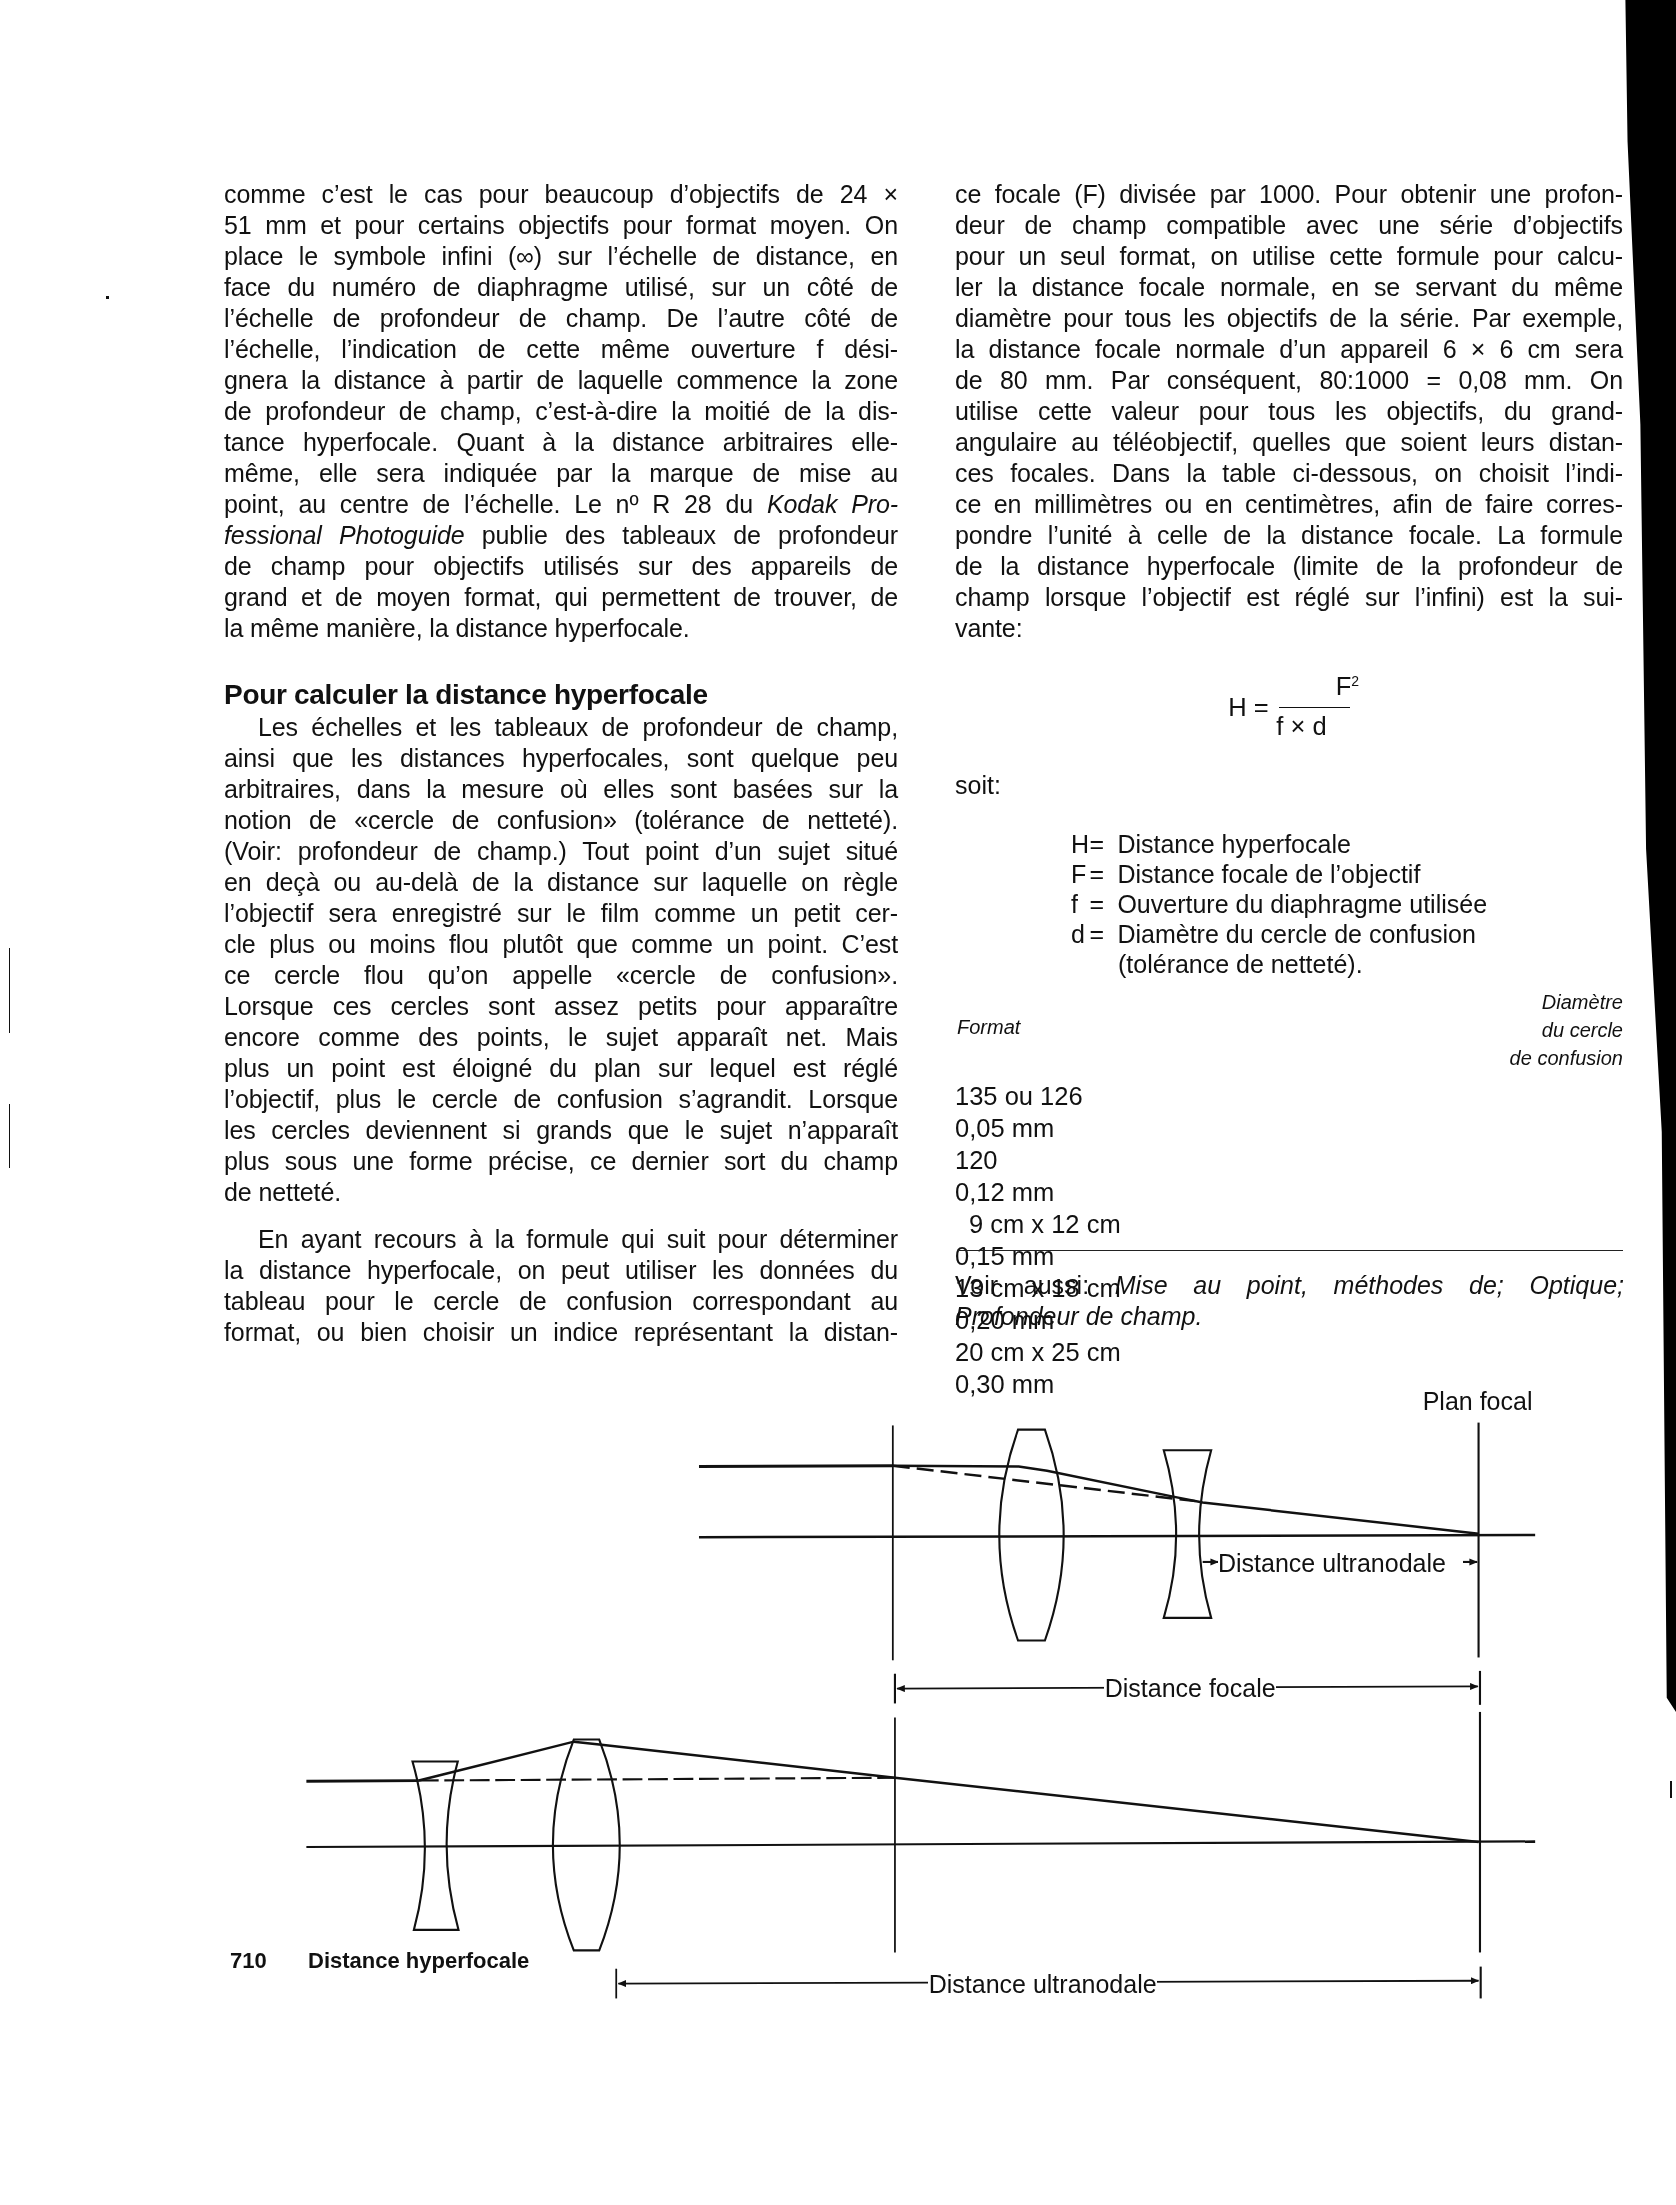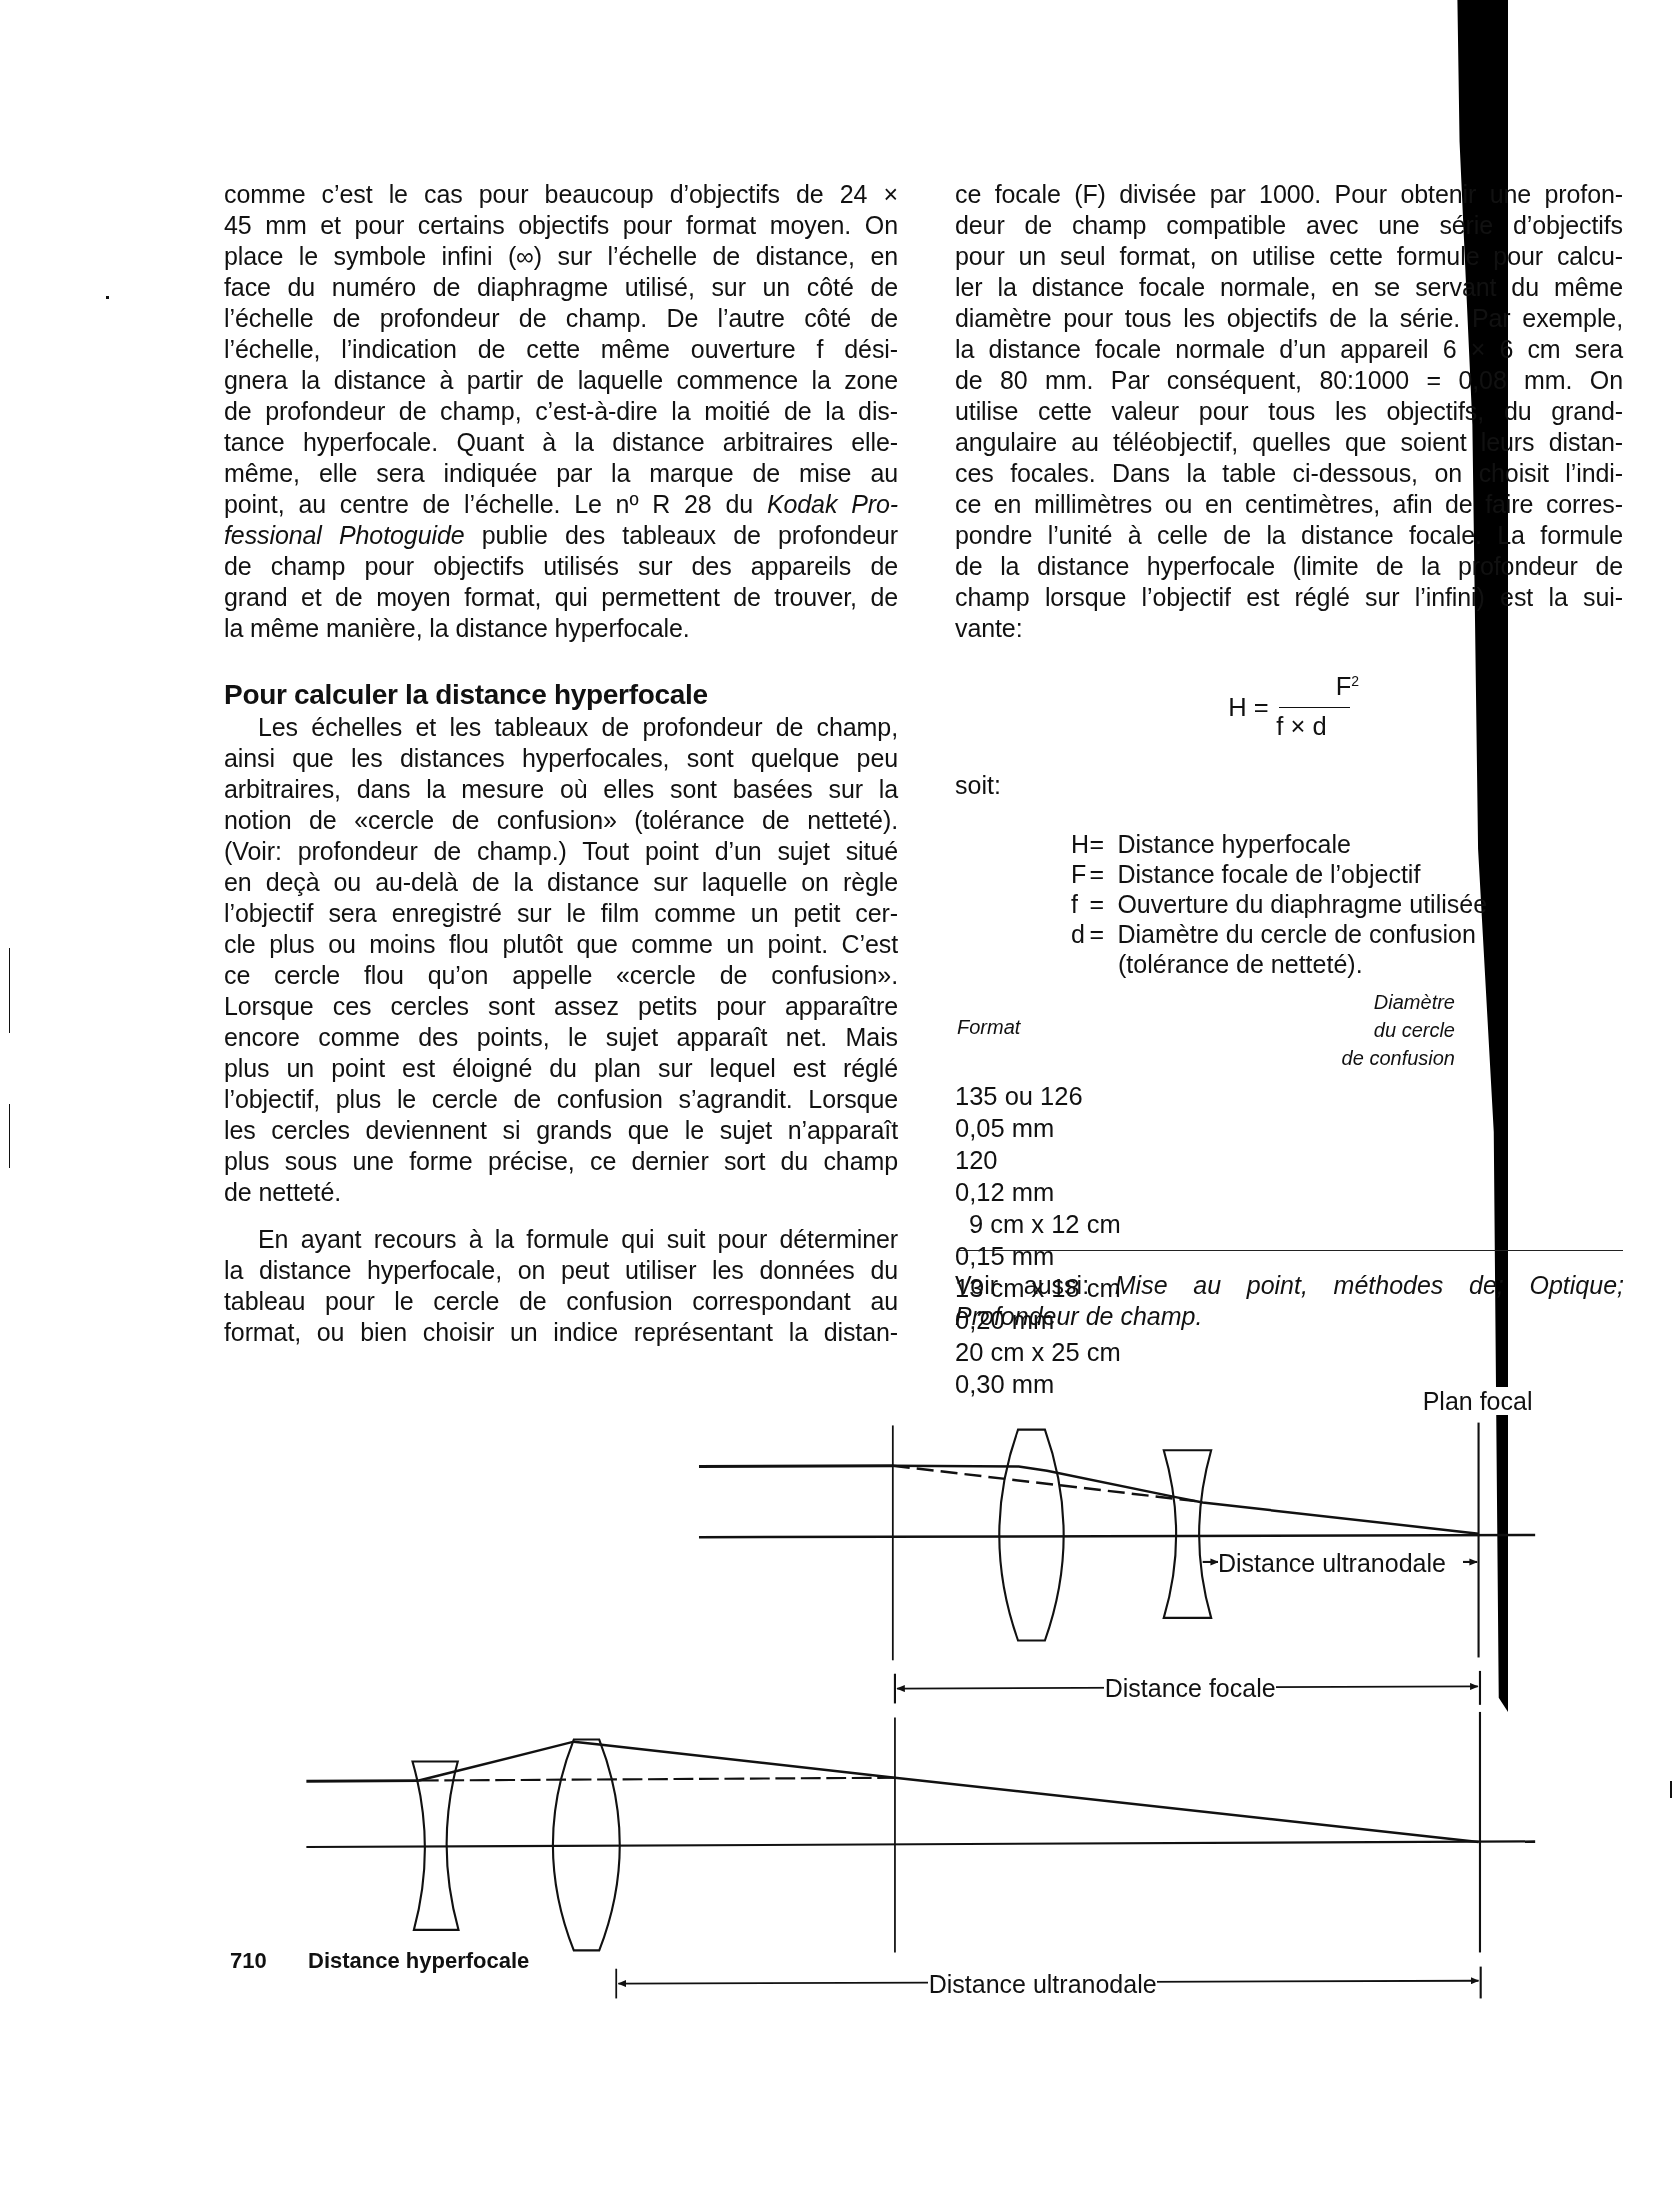--- a/index.html
+++ b/index.html
@@ -1,18 +1,18 @@
 <!DOCTYPE html>
 <html style="font-size:11.3px"><head>
 <meta charset="utf-8">
 <style>
   html, body { margin: 0; padding: 0; background: #ffffff; }
   body { width: 1676px; height: 2205px; position: relative; overflow: hidden;
          font-family: "Liberation Sans", "DejaVu Sans", sans-serif; color: #111; }
-  .page { position: absolute; left: 0; top: 0; width: 1508px; height: 2205px; background: #fff; }
+  .page { position: absolute; left: 0; top: 0; width: 1676px; height: 2205px; background: #fff; }
   .scan-edge { position: absolute; right: 0; top: 0; width: 57px; height: 1712px; }
   .col { position: absolute; font-size: 25px; line-height: 31px; letter-spacing: -0.1px; }
   .col .line { display: block; text-align: justify; text-align-last: justify; white-space: nowrap; height: 31px; }
   .col .line.last { text-align-last: left; }
   .col-left { left: 224px; top: 179px; width: 674px; }
   .col-right { left: 955px; top: 179px; width: 668px; }
   .heading { font-weight: bold; font-size: 28px; line-height: 35px; margin-top: 33px; letter-spacing: -0.3px; white-space: nowrap; }
   .indent { padding-left: 34px; }
   .gap { height: 15.6px; }
   em { font-style: italic; }
@@ -47,21 +47,21 @@
 
 <div class="page">
 
   <svg class="scan-edge" viewBox="0 0 80 2420" preserveAspectRatio="none">
     <polygon points="9,0 80,0 80,2420 67,2400 60,1600 38,1200 30,600 12,200" fill="#000"></polygon>
   </svg>
 
   <div class="col col-left">
     <div>
       <span class="line">comme c’est le cas pour beaucoup d’objectifs de 24 ×</span>
-      <span class="line">45 mm et pour certains objectifs pour format moyen. On</span>
+      <span class="line">51 mm et pour certains objectifs pour format moyen. On</span>
       <span class="line">place le symbole infini (∞) sur l’échelle de distance, en</span>
       <span class="line">face du numéro de diaphragme utilisé, sur un côté de</span>
       <span class="line">l’échelle de profondeur de champ. De l’autre côté de</span>
       <span class="line">l’échelle, l’indication de cette même ouverture f dési-</span>
       <span class="line">gnera la distance à partir de laquelle commence la zone</span>
       <span class="line">de profondeur de champ, c’est-à-dire la moitié de la dis-</span>
       <span class="line">tance hyperfocale. Quant à la distance arbitraires elle-</span>
       <span class="line">même, elle sera indiquée par la marque de mise au</span>
       <span class="line"><span>point, au centre de l’échelle. Le nº R 28 du </span><em>Kodak Pro-</em></span>
       <span class="line"><em>fessional Photoguide</em><span> publie des tableaux de profondeur</span></span>

